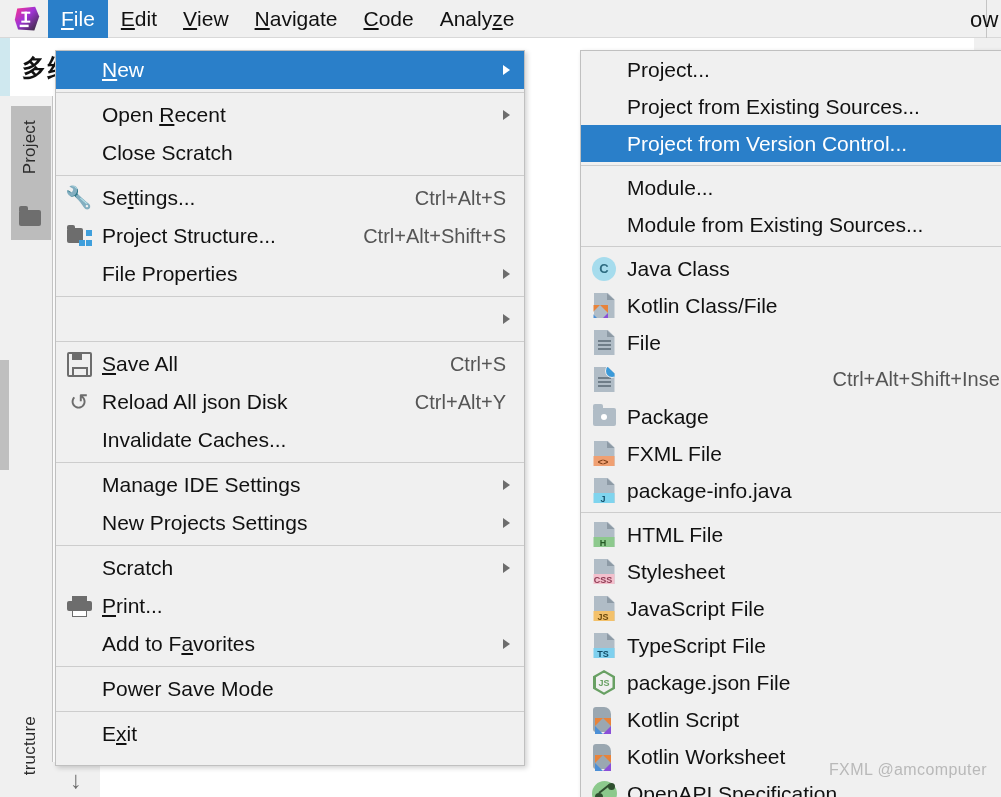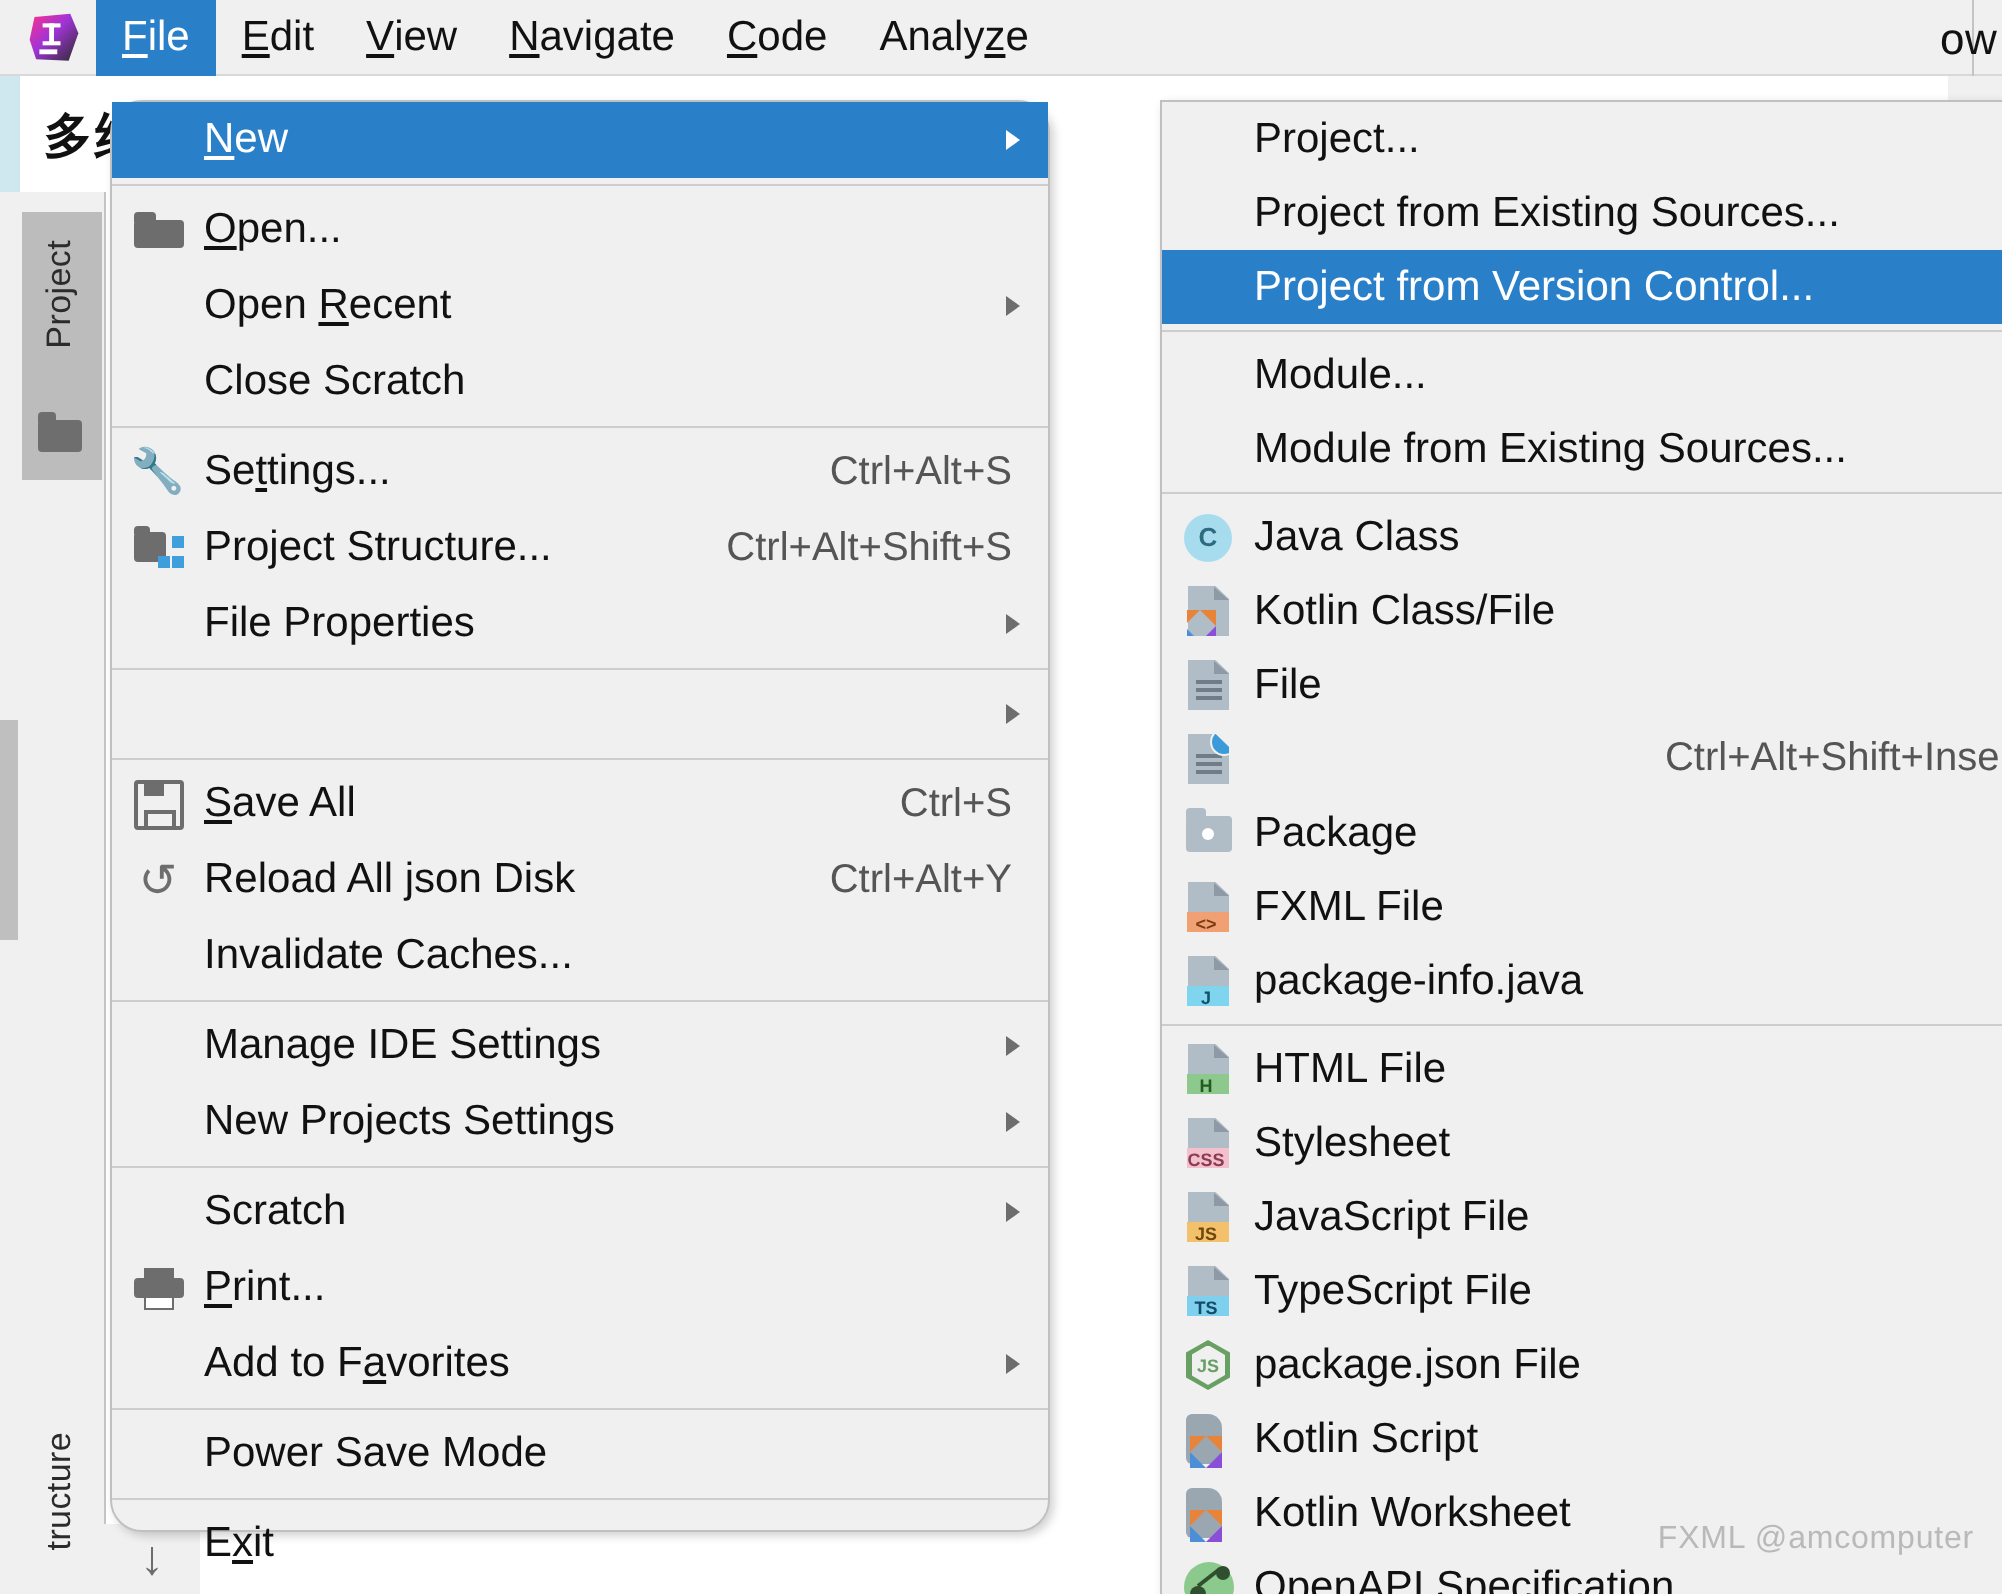--- a/index.html
+++ b/index.html
@@ -139,21 +139,21 @@
 
   
   .menu {
     position: absolute;
     background: #f0f0f0;
     border: 1px solid #c0c0c0;
     box-sizing: border-box;
     box-shadow: 2px 2px 5px rgba(0,0,0,.18);
     z-index: 20;
   }
-  #file-menu { left: 55px; top: 50px; width: 470px; height: 716px; border-radius: 16px; }
+  #file-menu { left: 55px; top: 50px; width: 470px; height: 716px; }
   #new-submenu { left: 524px; top: -1px; width: 451px; height: 798px; z-index: 30; }
 
   .mi {
     position: relative;
     height: 38px;
     display: flex; align-items: center;
     font-size: 21px; color: #111;
     padding-left: 0;
     box-sizing: border-box;
     white-space: nowrap;
@@ -359,29 +359,20 @@
   <div class="menu" id="file-menu">
 
     <div class="mi sel">
       <span class="ico"></span>
       <span class="lbl mn"><u>N</u>ew</span>
       <span class="arrow"></span>
     </div>
     <div class="sep"></div>
 
     <div class="mi">
-      <span class="ico">
-        <span class="openfolder-ico">
-            <span class="tab"></span>
-            <span class="back"></span>
-          </span>
-      </span>
-      <span class="lbl mn"><u>O</u>pen...</span>
-    </div>
-    <div class="mi">
       <span class="ico"></span>
       <span class="lbl mn">Open <u>R</u>ecent</span>
       <span class="arrow"></span>
     </div>
     <div class="mi">
       <span class="ico"></span>
       <span class="lbl">Close Scratch</span>
     </div>
     <div class="sep"></div>
 

